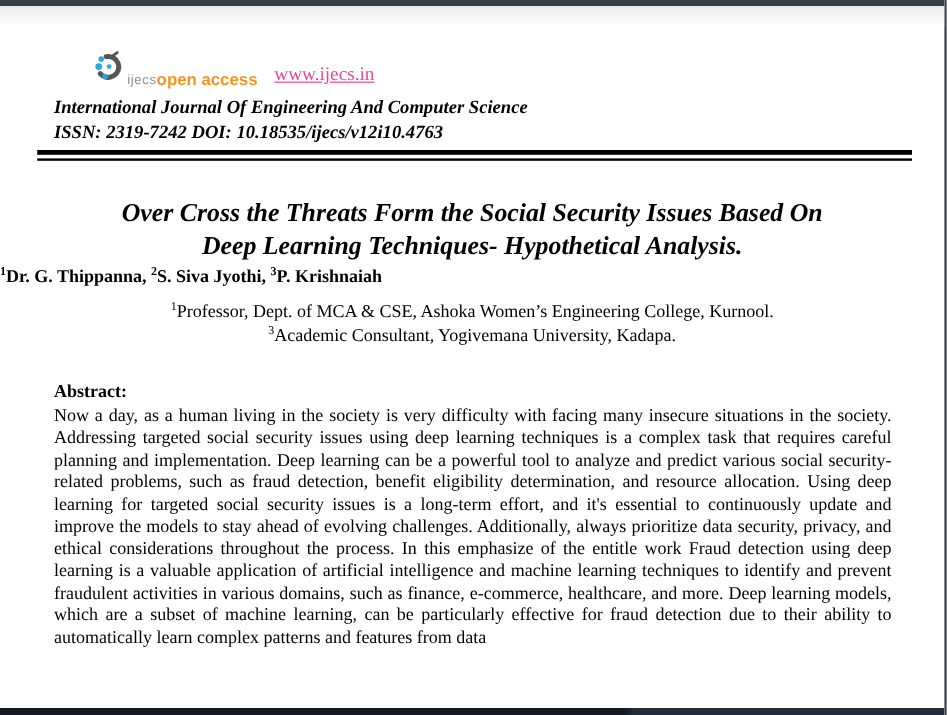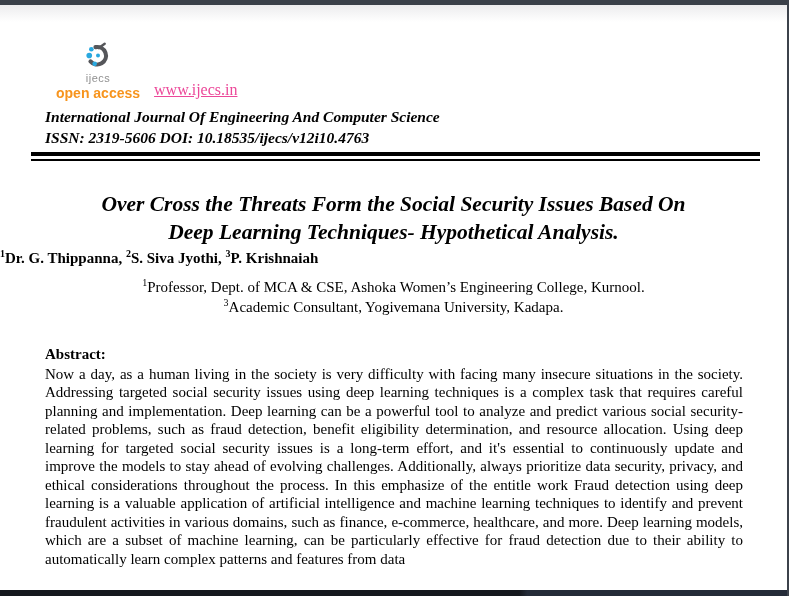--- a/index.html
+++ b/index.html
@@ -22,24 +22,25 @@
     height: 17px;
     background: linear-gradient(#ececee, #ffffff);
   }
   .masthead {
     display: flex;
     align-items: flex-end;
     margin: 20px 44px 0 56px;
   }
   .logo {
     display: flex;
-    flex-direction: column;
-    align-items: center;
+    flex-direction: row;
+    align-items: flex-end;
     font-family: "Liberation Sans", sans-serif;
     line-height: 1;
+    margin-left: 20px;
   }
   .logo .brand {
     color: #909090;
     font-size: 11px;
     margin-top: 1px;
     letter-spacing: 0.5px;
   }
   .logo .tagline {
     color: #f7941d;
     font-size: 14px;
@@ -139,21 +140,21 @@
         </svg>
       </span>
       <span class="brand">ijecs</span>
       <span class="tagline">open access</span>
     </div>
     <a class="site-link" href="#">www.ijecs.in</a>
   </div>
 
   <div class="journal-info">
     <div>International Journal Of Engineering And Computer Science</div>
-    <div>ISSN: 2319-5606 DOI: 10.18535/ijecs/v12i10.4763</div>
+    <div>ISSN: 2319-7242 DOI: 10.18535/ijecs/v12i10.4763</div>
   </div>
 
   <div class="double-rule"></div>
 
   <h1 class="article-title">
     <span style="display:block">Over Cross the Threats Form the Social Security Issues Based On</span>
     <span style="display:block">Deep Learning Techniques- Hypothetical Analysis.</span>
   </h1>
 
   <div class="authors">

